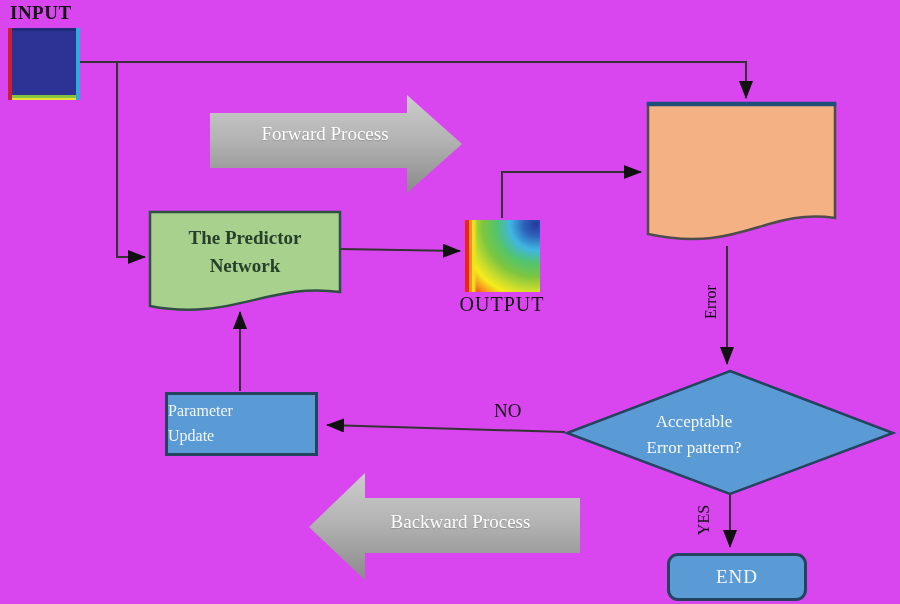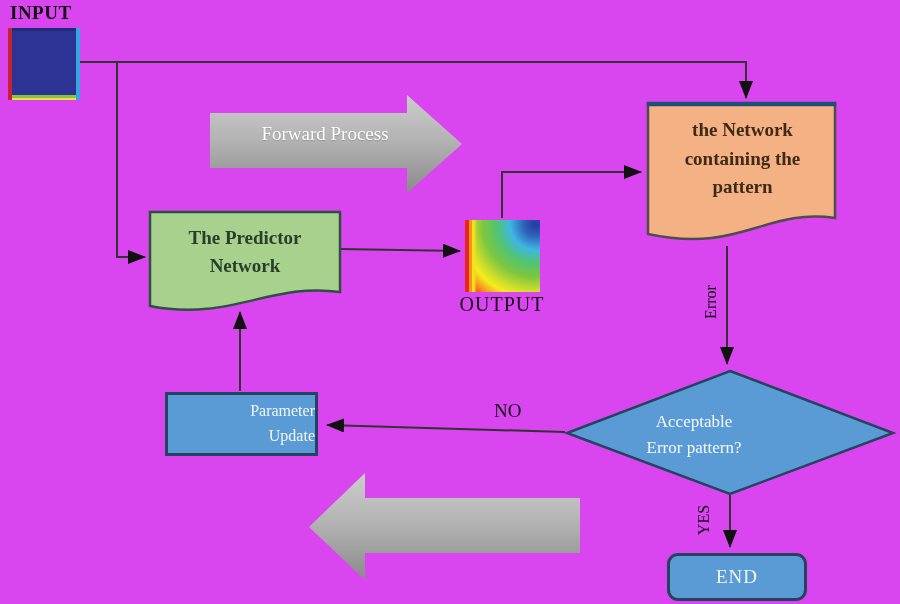--- a/index.html
+++ b/index.html
@@ -35,21 +35,21 @@
     font-size:19px;font-weight:bold;color:#3f2a16;line-height:1.5;}
   .decision-label{left:594px;top:409px;width:200px;text-align:center;
     color:#f5f8fc;font-size:17px;line-height:1.55;}
   .no-label{left:494px;top:400px;font-size:19px;}
   .rot{transform:rotate(-90deg);transform-origin:center;text-align:center;font-size:16px;}
   .error-label{left:686px;top:293px;width:50px;}
   .yes-label{left:679px;top:511px;width:50px;}
   .pu-box{
     position:absolute;left:165px;top:392px;width:153px;height:64px;box-sizing:border-box;
     background:#5b9bd5;border:3px solid #24435f;
-    display:flex;flex-direction:column;justify-content:center;align-items:flex-end;
+    display:flex;flex-direction:column;justify-content:center;align-items:flex-start;
     color:#f2f6fb;font-size:16px;line-height:1.55;text-align:center;
   }
   .end-box{
     position:absolute;left:667px;top:553px;width:140px;height:48px;box-sizing:border-box;
     background:#5b9bd5;border:3px solid #24435f;border-radius:11px;
     display:flex;justify-content:center;align-items:center;
     color:#f2f6fb;font-size:19px;letter-spacing:1px;
   }
 </style>
 </head>
@@ -95,40 +95,36 @@
 
   <div class="lbl arrow-label fwd-label">Forward Process</div>
 
   <div class="lbl predictor-label">
     <span style="display:block">The Predictor</span>
     <span style="display:block">Network</span>
   </div>
 
   <div class="lbl output-title">OUTPUT</div>
 
-  <div class="lbl pattern-label">
-    <span style="display:block">the Network</span>
-    <span style="display:block">containing the</span>
-    <span style="display:block">pattern</span>
-  </div>
 
   <div class="lbl rot error-label">Error</div>
 
   <div class="lbl decision-label">
     <span style="display:block">Acceptable</span>
     <span style="display:block">Error pattern?</span>
   </div>
 
   <div class="lbl no-label">NO</div>
 
   <div class="pu-box">
     <span>Parameter</span>
     <span>Update</span>
   </div>
 
+  <div class="lbl arrow-label bwd-label">Backward Process</div>
 
   <div class="lbl rot yes-label">YES</div>
 
   <div class="end-box">
     <span>END</span>
   </div>
 
 </div>
 
 </body></html>

